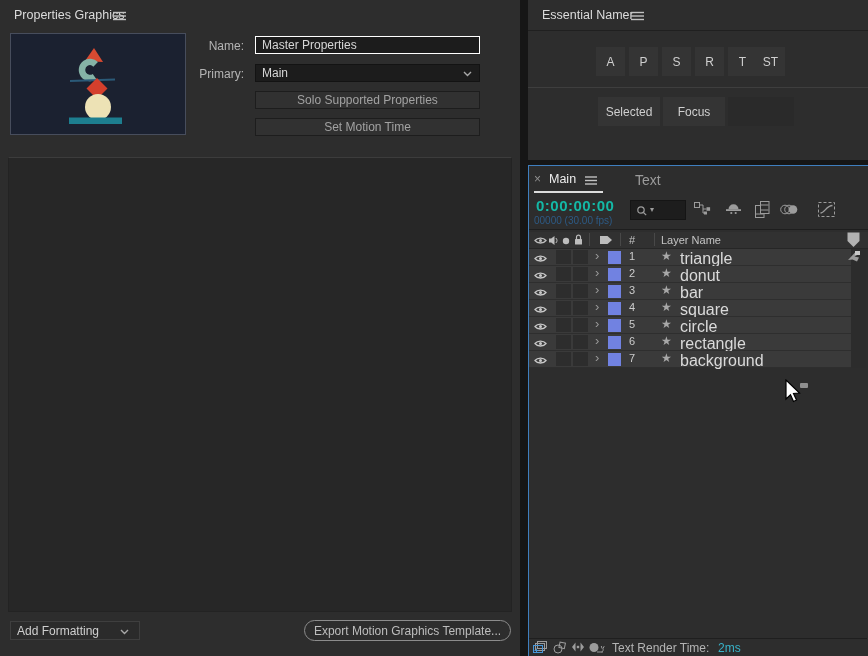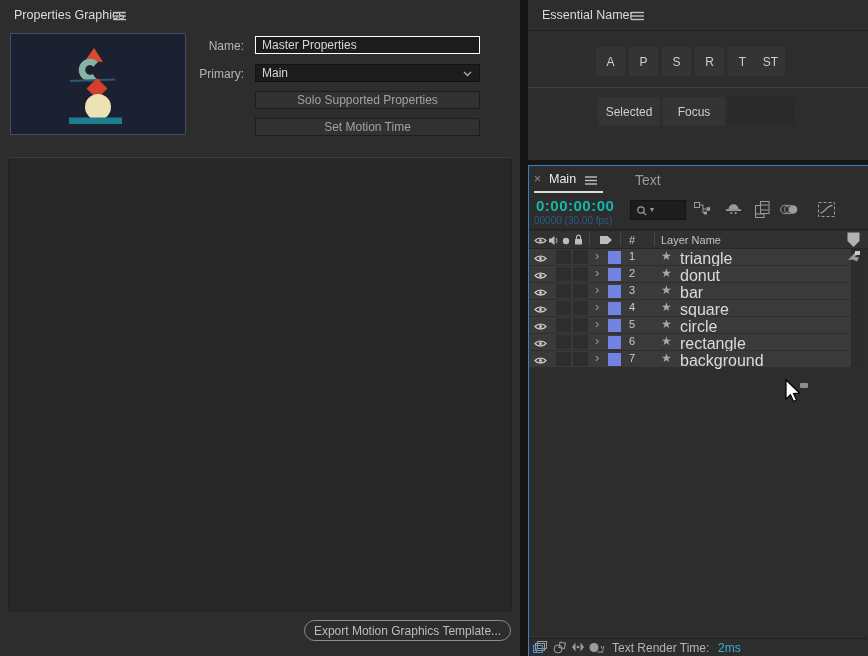--- a/index.html
+++ b/index.html
@@ -68,20 +68,26 @@
 
     <div class="abs btn" style="left:255px;top:91px;width:225px;height:18px;">
       <span>Solo Supported Properties</span>
     </div>
     <div class="abs btn" style="left:255px;top:118px;width:225px;height:18px;">
       <span>Set Motion Time</span>
     </div>
 
     <div class="abs" style="left:8px;top:157px;width:504px;height:455px;background:#272727;border-top:1px solid #3c3c3c;border-left:1px solid #232323;border-right:1px solid #232323;border-bottom:1px solid #232323;box-sizing:border-box;"></div>
 
+    <div class="abs drop" style="left:10px;top:621px;width:130px;height:19px;background:#2b2b2b;border:1px solid #3f3f3f;color:#cfcfcf;">
+      <span>Add Formatting</span>
+      <svg class="abs" style="right:10px;top:7px;" width="9" height="6" viewBox="0 0 9 6">
+        <path d="M1 1 L4.5 4.5 L8 1" fill="none" stroke="#a8a8a8" stroke-width="1.4"></path>
+      </svg>
+    </div>
     <div class="abs" style="left:304px;top:620px;width:207px;height:21px;border:1px solid #8c8c8c;border-radius:11px;display:flex;align-items:center;justify-content:center;color:#bdbdbd;box-sizing:border-box;">
       <span>Export Motion Graphics Template...</span>
     </div>
   </div>
 
   <div class="abs panel" style="left:528px;top:0;width:340px;height:160px;">
     <span class="abs ptitle" style="left:14px;top:8px;">Essential Namer</span>
     <svg class="abs hamb" style="left:103px;top:11px;" width="13" height="10">
       <line x1="0" y1="1.5" x2="13" y2="1.5"></line>
         <line x1="0" y1="5" x2="13" y2="5"></line>

